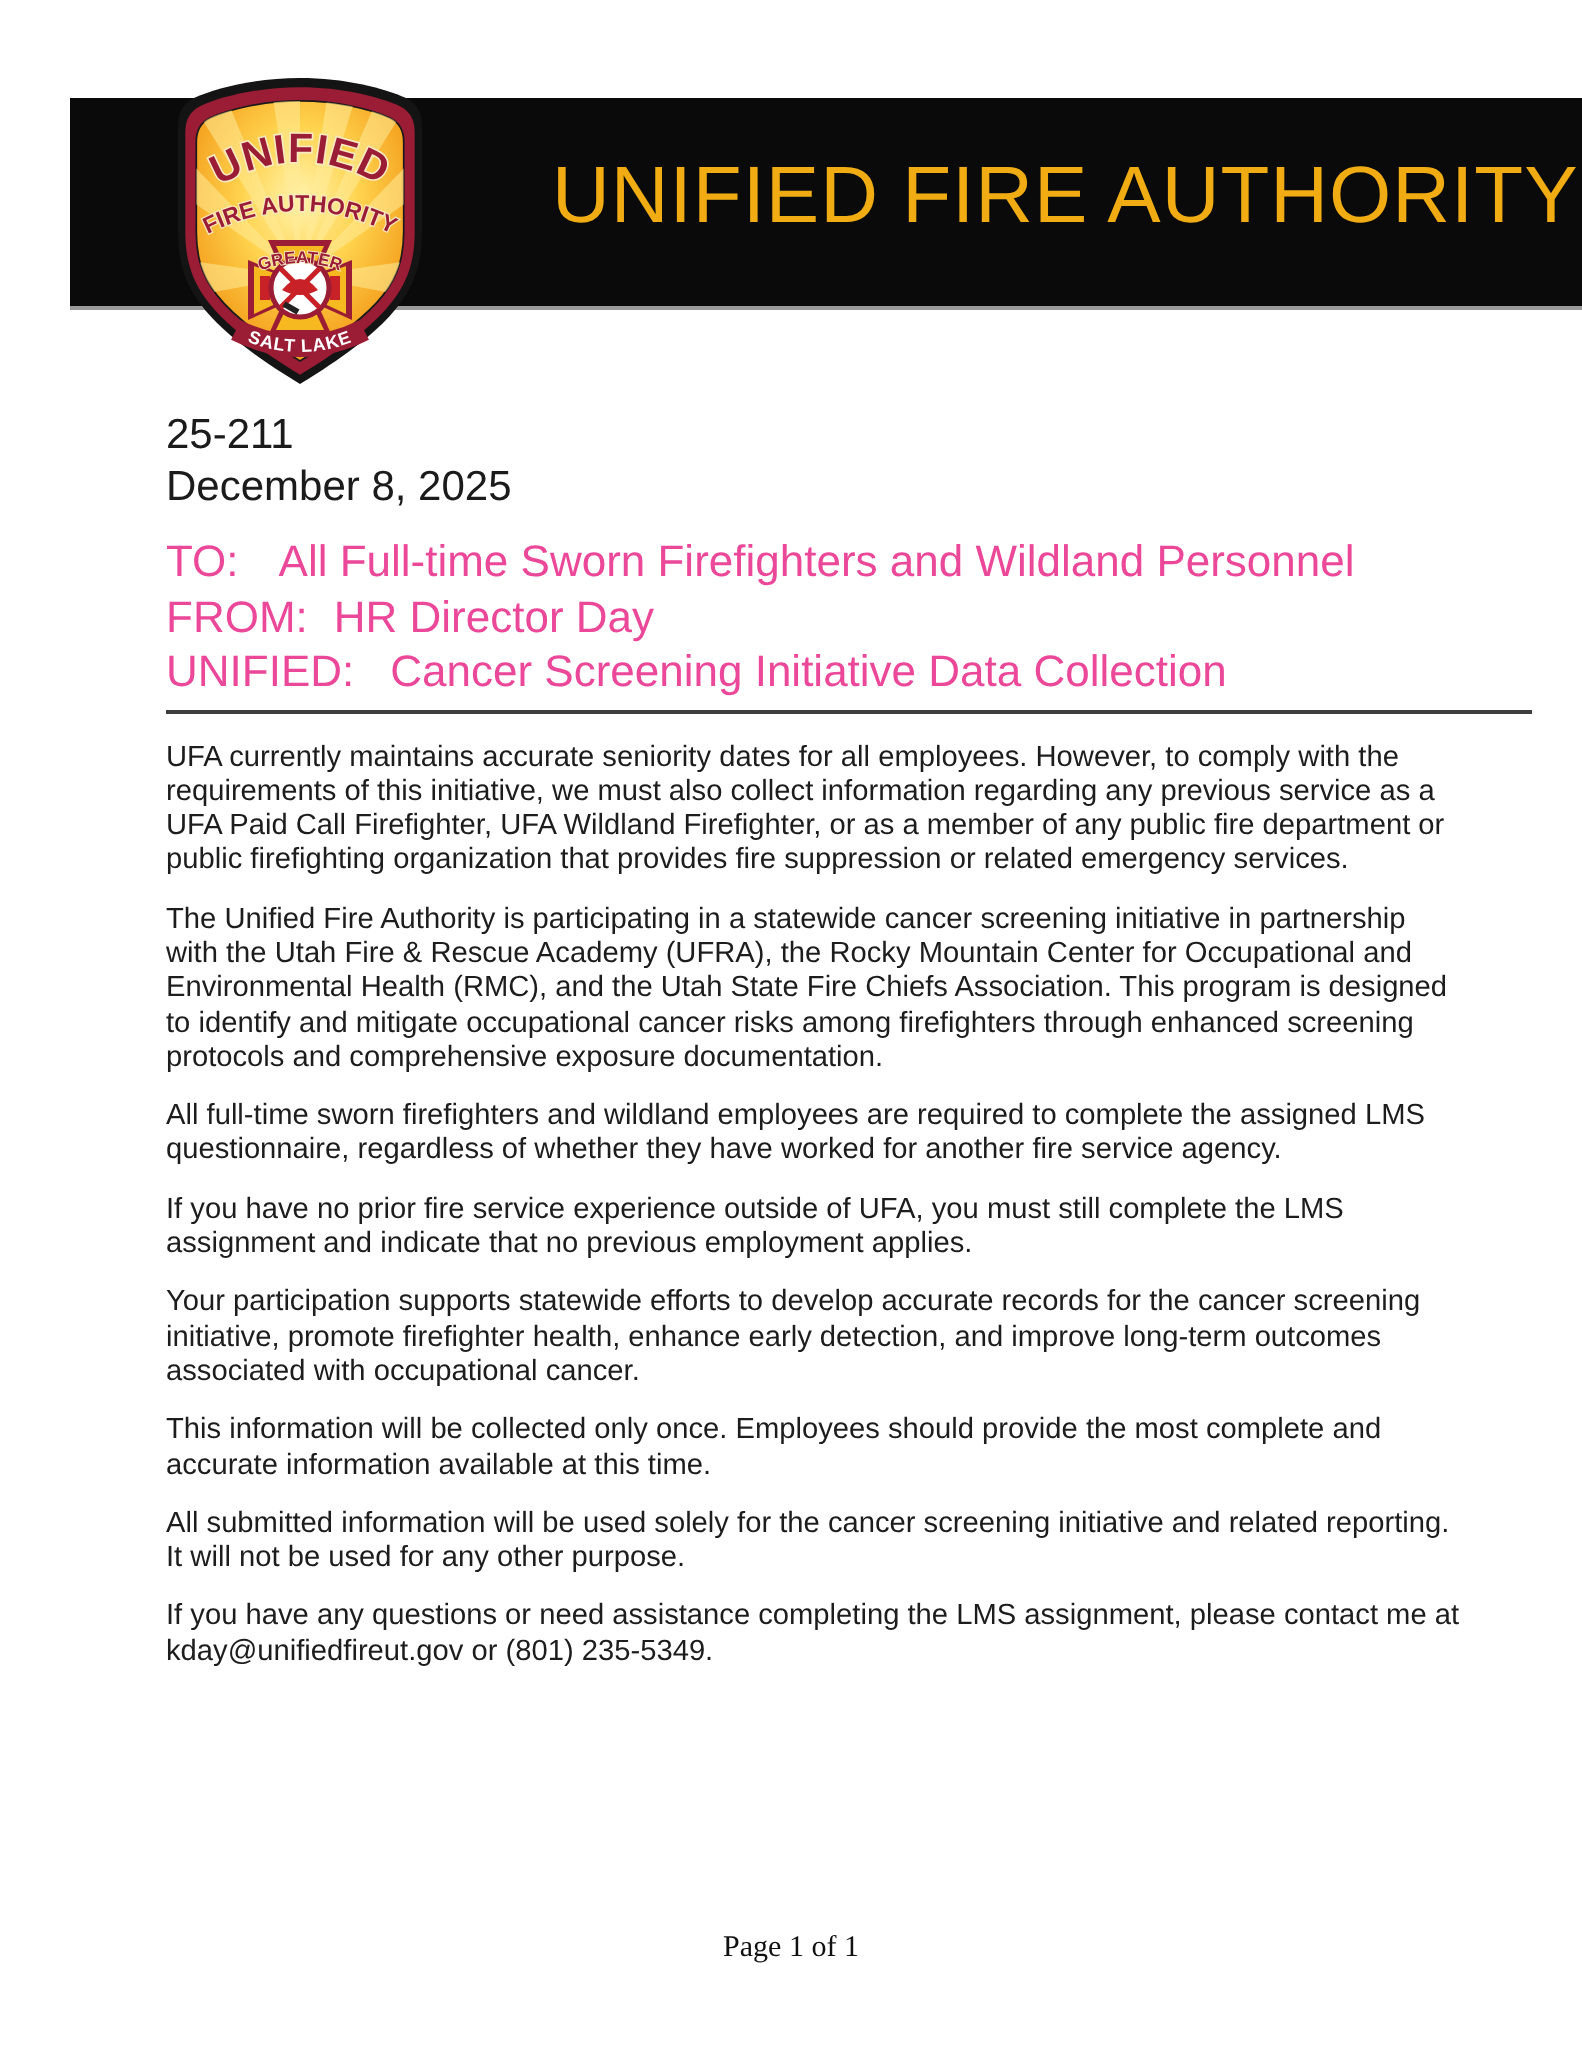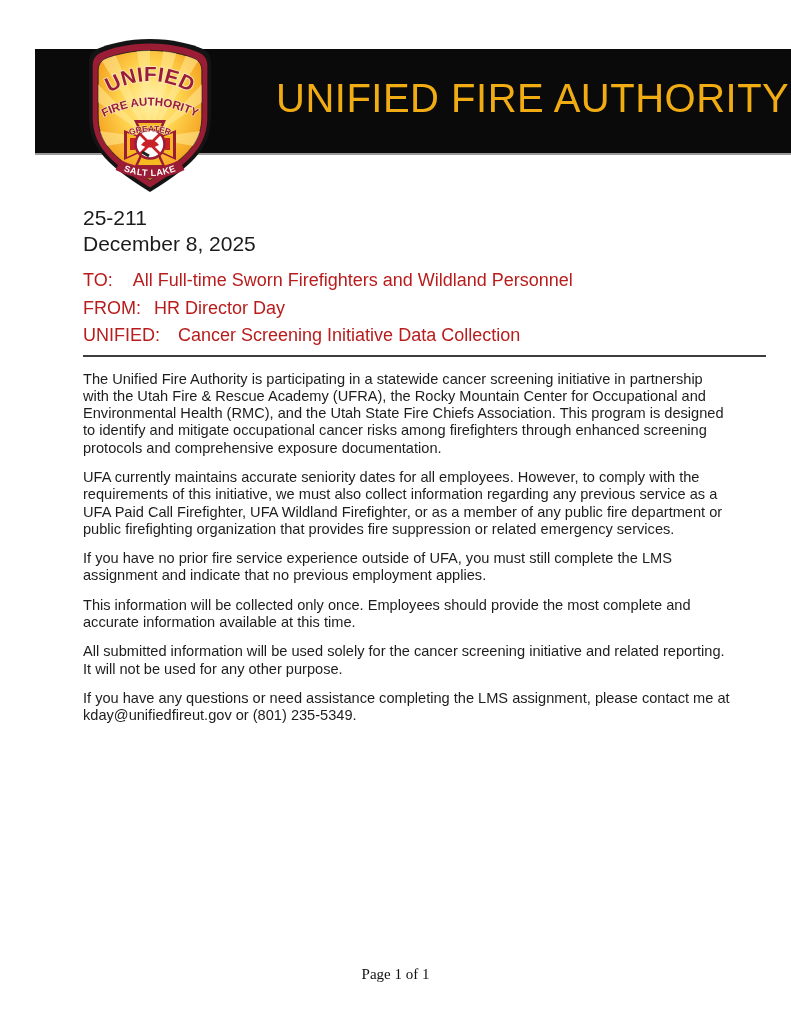--- a/index.html
+++ b/index.html
@@ -16,21 +16,21 @@
   }
   .banner-title{
     margin-left:222px;font-size:40px;letter-spacing:0.5px;
     color:#F0AC12;transform:translateY(-3px);white-space:nowrap;
   }
   .badge{position:absolute;left:80px;top:38px;width:140px;height:155px;z-index:3;}
   
   .content{position:absolute;left:83px;top:205px;width:684px;}
   .memo-title{font-size:26px;font-weight:bold;letter-spacing:0.5px;color:#111;margin:0 0 17px 0;}
   .memo-meta{font-size:21px;line-height:25.5px;color:#1b1b1b;margin:0 0 11px 0;}
-  .memo-fields{font-size:18px;color:#b91c1c;}
+  .memo-fields{font-size:22px;color:#ec4899;}
   .field{line-height:27.5px;white-space:nowrap;}
   .field .val-0{margin-left:20px;}
   .field .val-1{margin-left:13px;}
   .field .val-2{margin-left:18px;}
   .divider{margin-top:5px;width:683px;height:2px;background:#3d3d3d;}
   .memo-body{margin-top:14px;font-size:14.6px;line-height:17.3px;color:#1d1d1d;}
   .para{margin:0 0 12px 0;white-space:pre-line;}
   
   .footer{
     position:absolute;left:0;top:966px;width:100%;text-align:center;
@@ -137,31 +137,36 @@
         <span>FROM:</span><span class="val-1">HR Director Day</span>
       </div>
       <div class="field">
         <span>UNIFIED:</span><span class="val-2">Cancer Screening Initiative Data Collection</span>
       </div>
     </div>
 
     <div class="divider"></div>
 
     <div class="memo-body">
+      <p class="para">UFA currently maintains accurate seniority dates for all employees. However, to comply with the
+requirements of this initiative, we must also collect information regarding any previous service as a
+UFA Paid Call Firefighter, UFA Wildland Firefighter, or as a member of any public fire department or
+public firefighting organization that provides fire suppression or related emergency services.</p>
       <p class="para">The Unified Fire Authority is participating in a statewide cancer screening initiative in partnership
 with the Utah Fire &amp; Rescue Academy (UFRA), the Rocky Mountain Center for Occupational and
 Environmental Health (RMC), and the Utah State Fire Chiefs Association. This program is designed
 to identify and mitigate occupational cancer risks among firefighters through enhanced screening
 protocols and comprehensive exposure documentation.</p>
-      <p class="para">UFA currently maintains accurate seniority dates for all employees. However, to comply with the
-requirements of this initiative, we must also collect information regarding any previous service as a
-UFA Paid Call Firefighter, UFA Wildland Firefighter, or as a member of any public fire department or
-public firefighting organization that provides fire suppression or related emergency services.</p>
+      <p class="para">All full-time sworn firefighters and wildland employees are required to complete the assigned LMS
+questionnaire, regardless of whether they have worked for another fire service agency.</p>
       <p class="para">If you have no prior fire service experience outside of UFA, you must still complete the LMS
 assignment and indicate that no previous employment applies.</p>
+      <p class="para">Your participation supports statewide efforts to develop accurate records for the cancer screening
+initiative, promote firefighter health, enhance early detection, and improve long-term outcomes
+associated with occupational cancer.</p>
       <p class="para">This information will be collected only once. Employees should provide the most complete and
 accurate information available at this time.</p>
       <p class="para">All submitted information will be used solely for the cancer screening initiative and related reporting.
 It will not be used for any other purpose.</p>
       <p class="para">If you have any questions or need assistance completing the LMS assignment, please contact me at
 kday@unifiedfireut.gov or (801) 235-5349.</p>
     </div>
   </div>
 
   <div class="footer">Page 1 of 1</div>

